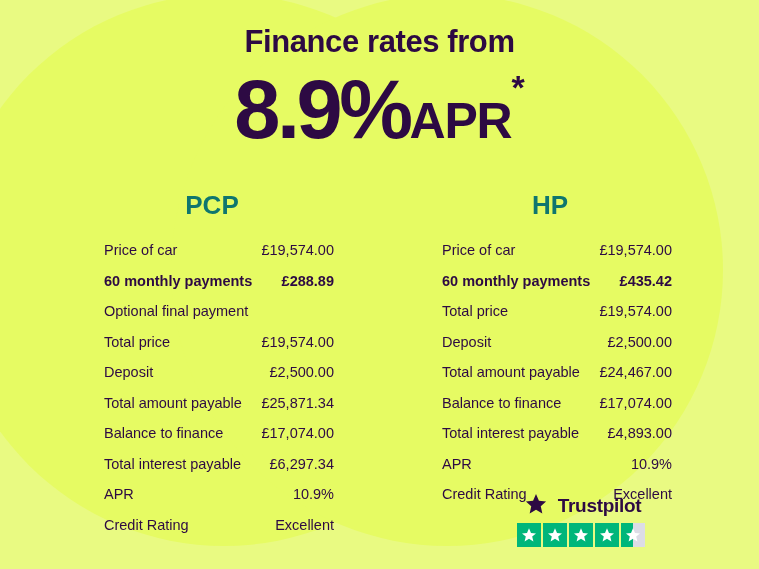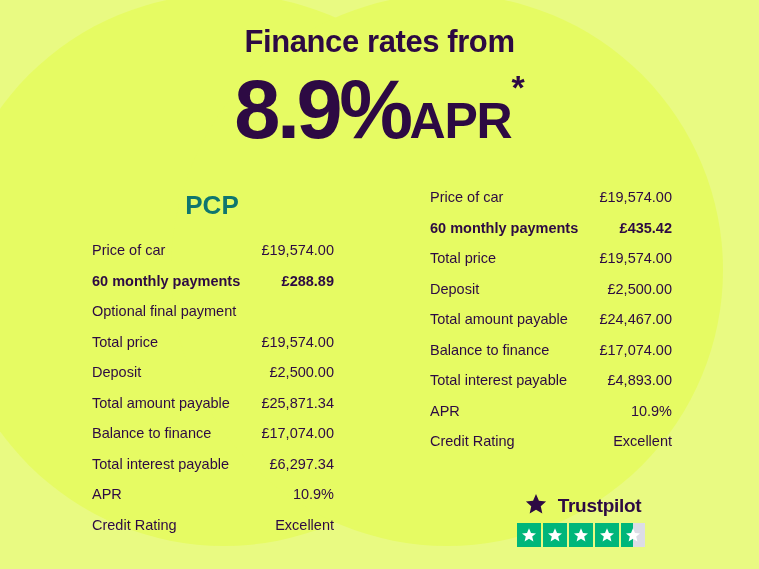--- a/index.html
+++ b/index.html
@@ -104,21 +104,21 @@
     font-size: 14.5px;
     line-height: 1;
     padding: 0 28px 0 30px;
     margin-bottom: 16px;
     color: #2d0a43;
   }
   .row.bold .row-label,
   .row.bold .row-value {
     font-weight: bold;
   }
-  .row-label { text-align: left; }
+  .row-label { text-align: left; margin-left: 12px; }
   .row-value { text-align: center; }
 
   #disclaimer {
     position: absolute;
     left: 28px;
     bottom: 22px;
     width: 430px;
     font-size: 9.3px;
     line-height: 1.55;
     font-weight: bold;
@@ -222,20 +222,21 @@
           <span class="row-value">10.9%</span>
         </div>
         <div class="row">
           <span class="row-label">Credit Rating</span>
           <span class="row-value">Excellent</span>
         </div>
       </div>
   </div>
 
   <div class="panel" id="panel-hp">
+    <div class="panel-title">HP</div>
     <div class="rows" id="rows-hp">
         <div class="row">
           <span class="row-label">Price of car</span>
           <span class="row-value">£19,574.00</span>
         </div>
         <div class="row bold">
           <span class="row-label">60 monthly payments</span>
           <span class="row-value">£435.42</span>
         </div>
         <div class="row">

